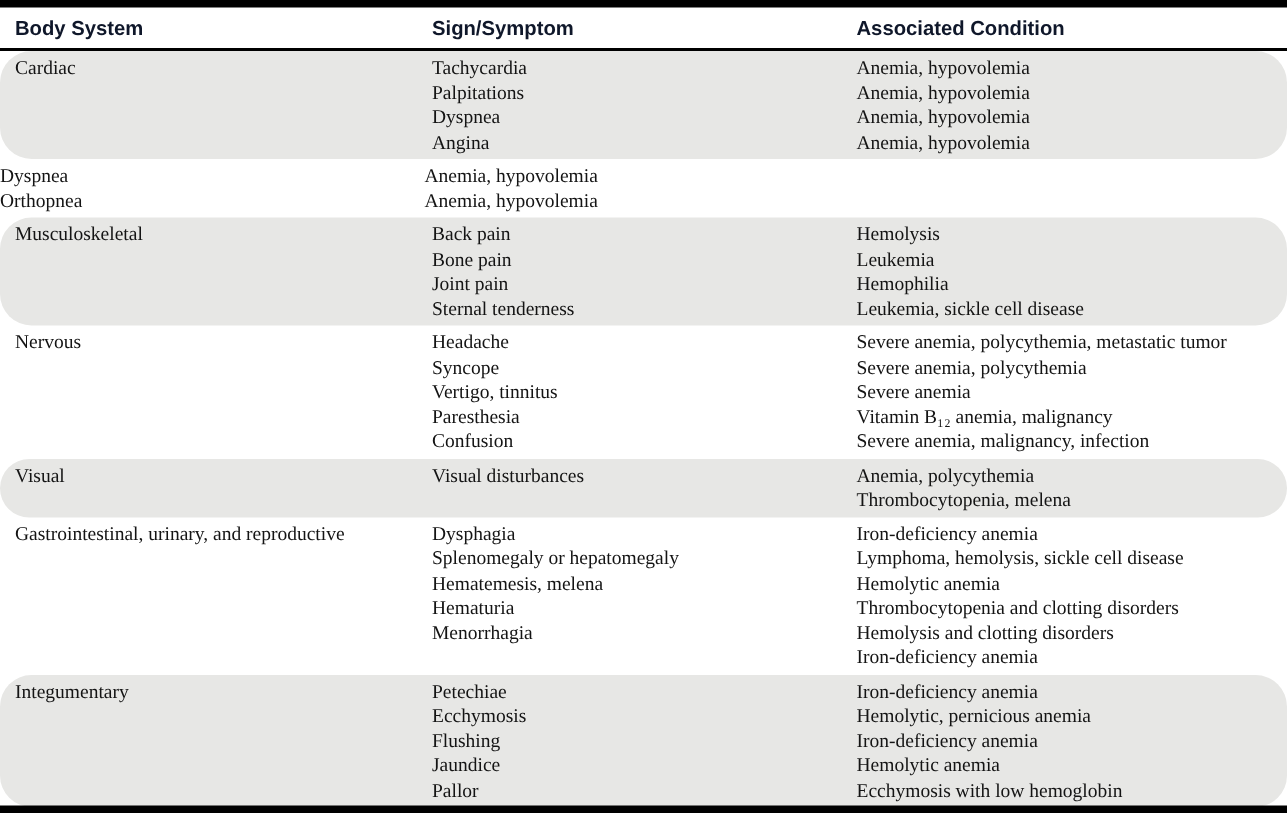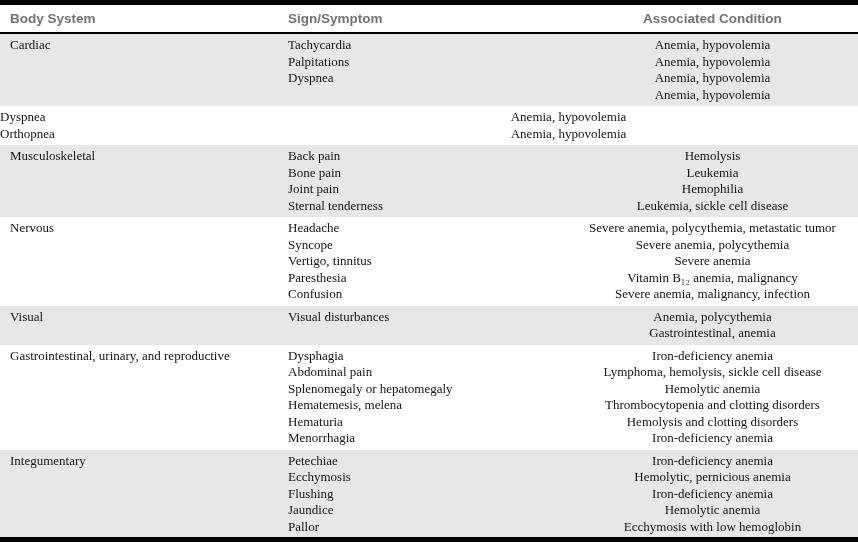--- a/index.html
+++ b/index.html
@@ -20,27 +20,27 @@
     height: 5px; background: #000;
   }
   .header {
     display: flex;
     align-items: center;
     height: 27px;
     border-bottom: 2px solid #000;
     font-family: "Liberation Sans", sans-serif;
     font-weight: bold;
     font-size: 13.5px;
-    color: #737373;
+    color: #0f172a;
   }
   .c1 { width: 278px; padding-left: 10px; box-sizing: content-box; }
   .c2 { width: 283px; }
-  .c3 { flex: 1; padding-right: 4px; text-align: center; }
+  .c3 { flex: 1; padding-right: 4px; }
   .section { display: flex; padding: 3px 0 3px 0; }
-  .section.shaded { background: #e7e7e5; }
+  .section.shaded { background: #e7e7e5; border-radius: 21px; }
   .cell { line-height: 16.5px; }
   .system-label {
     display: block;
     max-width: 232px;
     padding-left: 24px;
     text-indent: -24px;
   }
   .stack div { line-height: 16.5px; white-space: nowrap; }
 </style>
 </head>
@@ -57,20 +57,21 @@
 
   <div id="sections">
       <div class="section shaded">
         <div class="c1 cell">
           <span class="system-label">Cardiac</span>
         </div>
         <div class="c2 stack">
           <div>Tachycardia</div>
           <div>Palpitations</div>
           <div>Dyspnea</div>
+          <div>Angina</div>
         </div>
         <div class="c3 stack">
           <div>Anemia, hypovolemia</div>
           <div>Anemia, hypovolemia</div>
           <div>Anemia, hypovolemia</div>
           <div>Anemia, hypovolemia</div>
         </div>
       </div>
       <div class="section">
         <div class="c2 stack">
@@ -120,30 +121,29 @@
       </div>
       <div class="section shaded">
         <div class="c1 cell">
           <span class="system-label">Visual</span>
         </div>
         <div class="c2 stack">
           <div>Visual disturbances</div>
         </div>
         <div class="c3 stack">
           <div>Anemia, polycythemia</div>
-          <div>Gastrointestinal, anemia</div>
+          <div>Thrombocytopenia, melena</div>
         </div>
       </div>
       <div class="section">
         <div class="c1 cell">
           <span class="system-label">Gastrointestinal, urinary, and reproductive</span>
         </div>
         <div class="c2 stack">
           <div>Dysphagia</div>
-          <div>Abdominal pain</div>
           <div>Splenomegaly or hepatomegaly</div>
           <div>Hematemesis, melena</div>
           <div>Hematuria</div>
           <div>Menorrhagia</div>
         </div>
         <div class="c3 stack">
           <div>Iron-deficiency anemia</div>
           <div>Lymphoma, hemolysis, sickle cell disease</div>
           <div>Hemolytic anemia</div>
           <div>Thrombocytopenia and clotting disorders</div>

